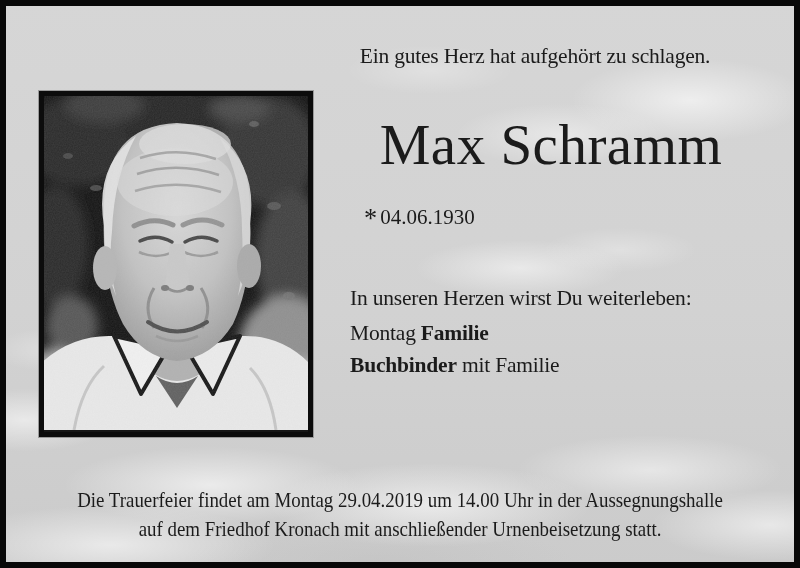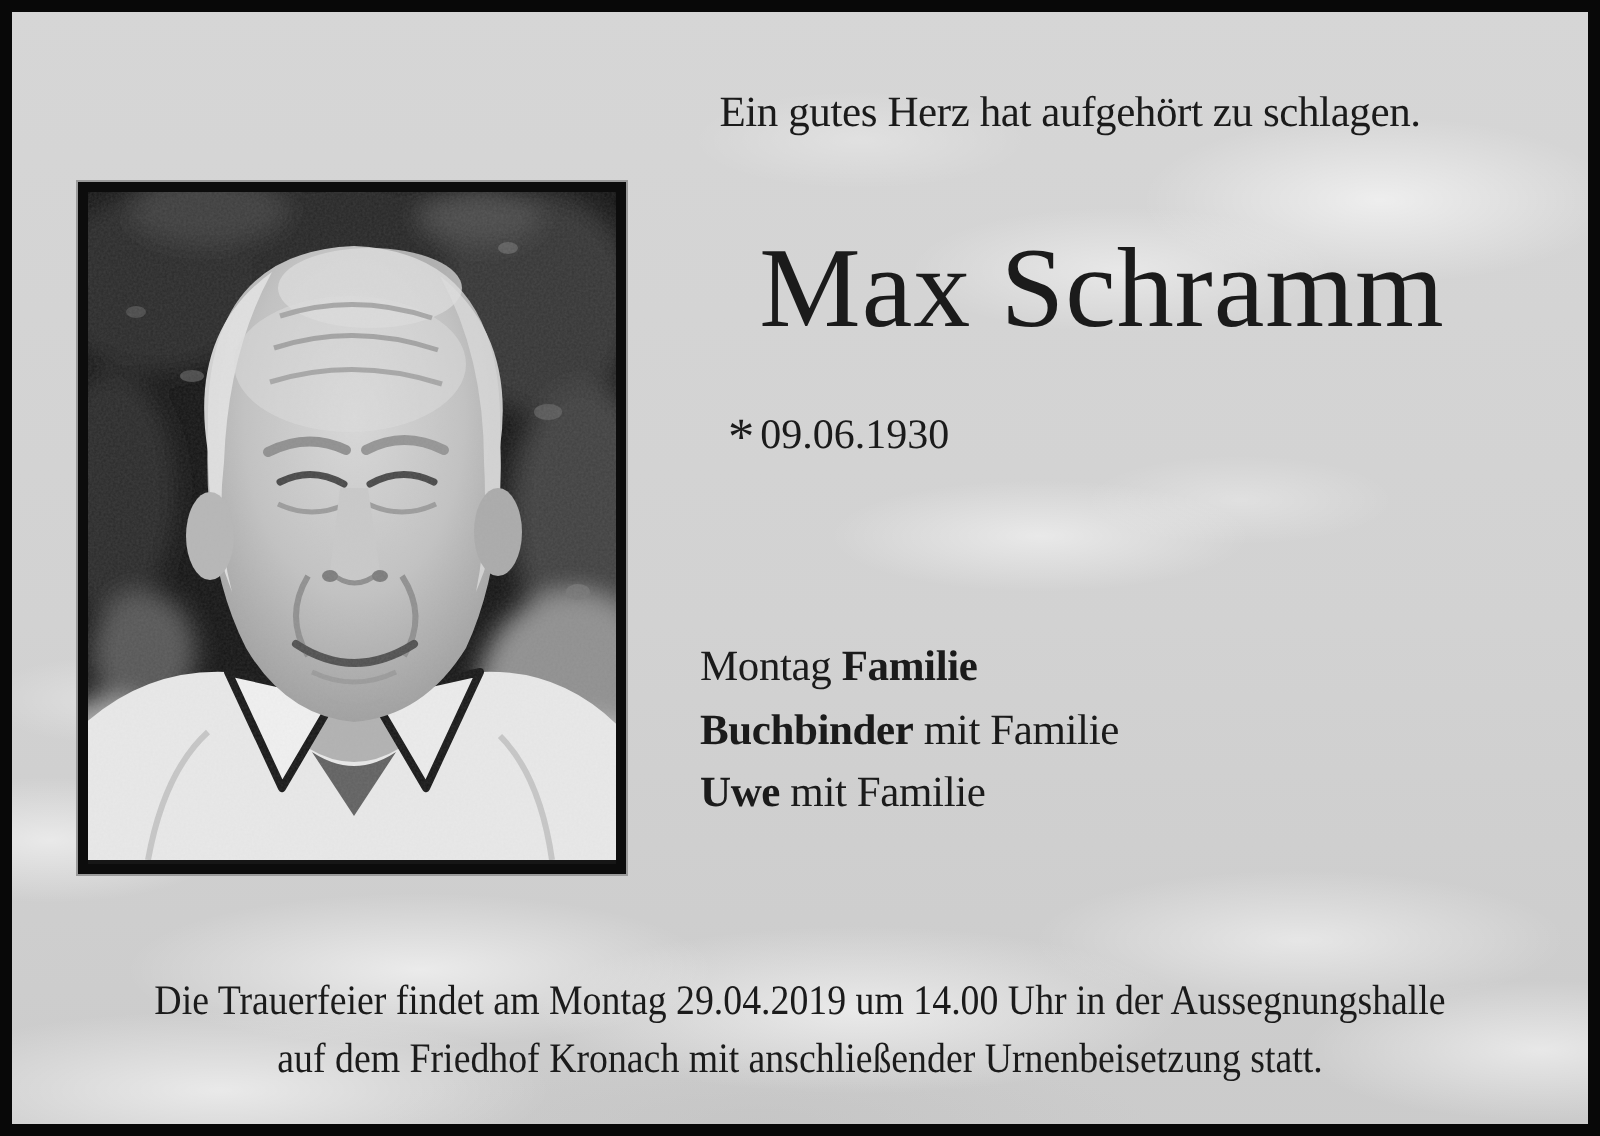--- a/index.html
+++ b/index.html
@@ -165,28 +165,28 @@
       <rect width="264" height="334" filter="url(#grainF)" opacity="0.5"></rect>
     </svg>
   </div>
 
   <div class="epigraph">Ein gutes Herz hat aufgehört zu schlagen.</div>
 
   <h1 class="name">Max Schramm</h1>
 
 
   <div class="dates">
-    <span class="birth"><span class="sym-star">*</span><span>09.06.1930</span></span>
+    <span class="birth"><span class="sym-star">*</span><span>04.06.1930</span></span>
   </div>
 
+  <div class="remembrance">In unseren Herzen wirst Du weiterleben:</div>
 
   <div class="mourners">
     <div><span>Montag </span><span class="b">Familie</span><span></span></div>
     <div><span></span><span class="b">Buchbinder</span><span> mit Familie</span></div>
-    <div><span></span><span class="b">Uwe</span><span> mit Familie</span></div>
   </div>
 
   <div class="funeral">
     <div>Die Trauerfeier findet am Montag 29.04.2019 um 14.00 Uhr in der Aussegnungshalle</div>
     <div>auf dem Friedhof Kronach mit anschließender Urnenbeisetzung statt.</div>
   </div>
 
   <div class="frame"></div>
 </div>
 

